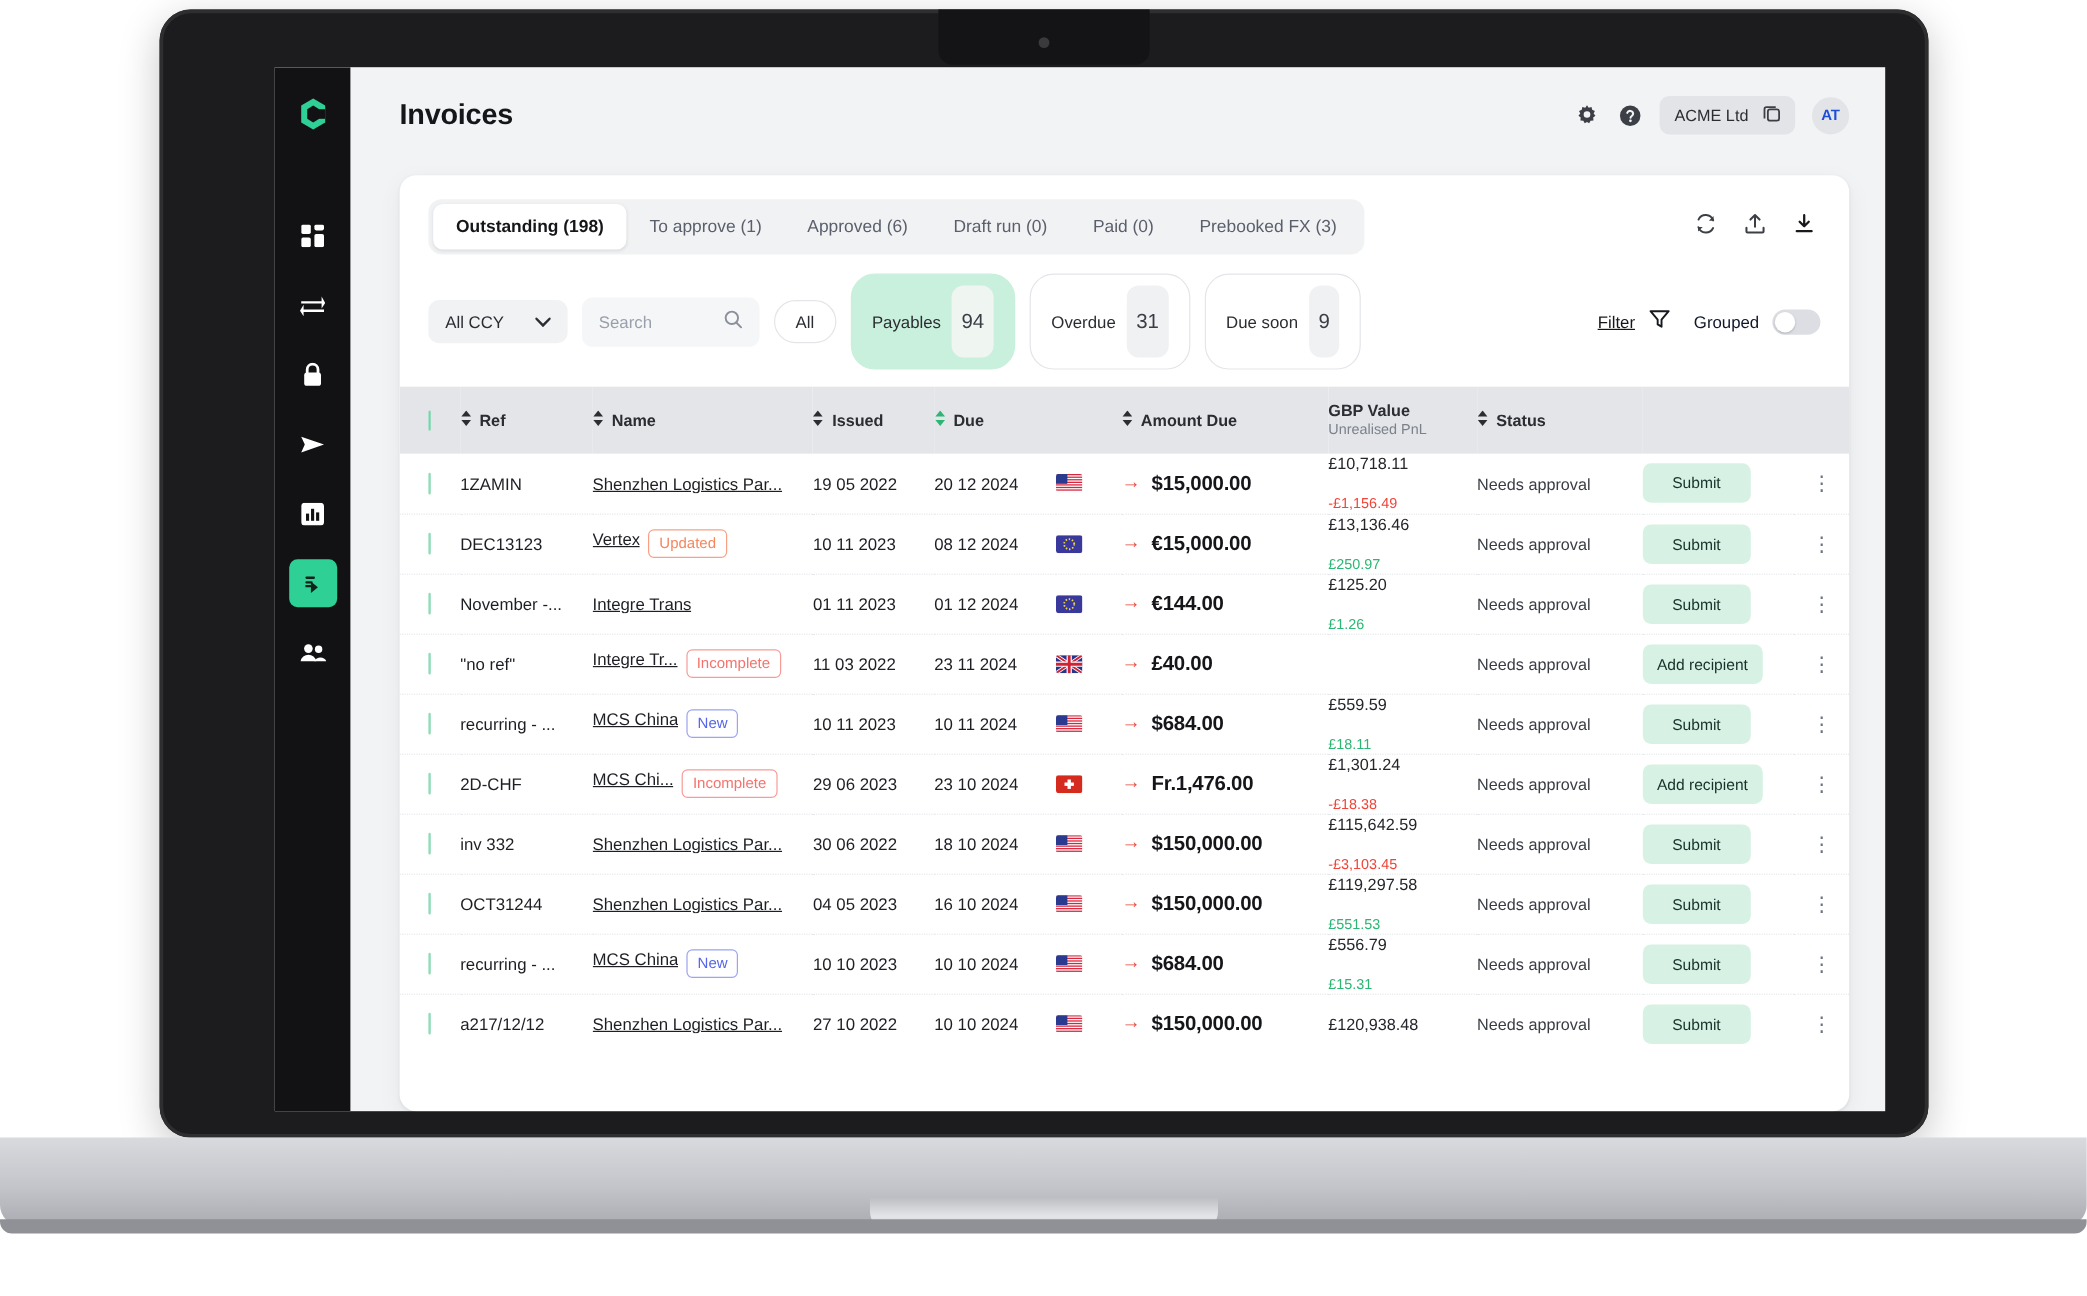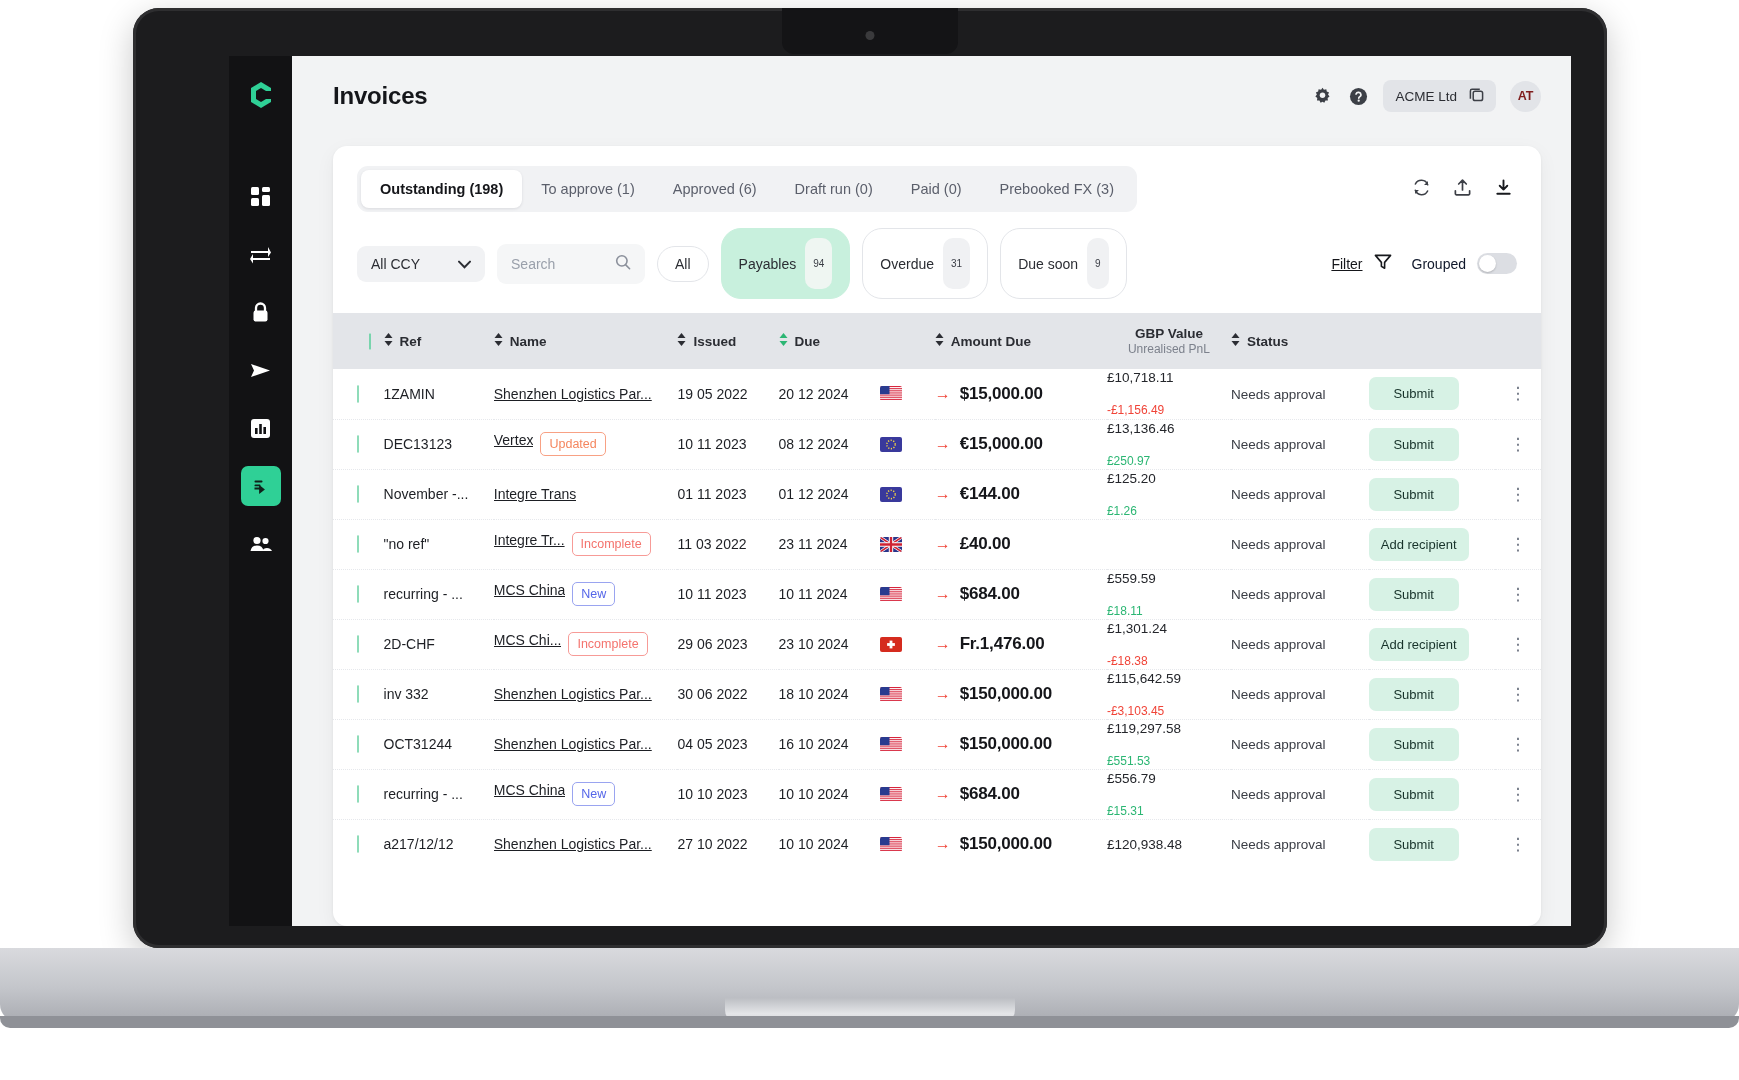--- a/index.html
+++ b/index.html
@@ -88,21 +88,21 @@
   .topbar-right { margin-left: auto; display: flex; align-items: center; gap: 14px; }
   .icon-btn { width: 22px; height: 22px; display:flex; align-items:center; justify-content:center; cursor: pointer; }
   .org-chip {
     display: flex; align-items: center; gap: 12px;
     background: #e2e4e8; border-radius: 8px;
     padding: 7px 12px; font-size: 13.5px; color: #2b2d33; font-weight: 500;
     cursor: pointer;
   }
   .avatar {
     width: 31px; height: 31px; border-radius: 50%;
-    background: #e2e4e8; color: #7f1d1d;
+    background: #e2e4e8; color: #1d4ed8;
     display: flex; align-items: center; justify-content: center;
     font-size: 12.5px; font-weight: 600; cursor: pointer;
   }
 
   
   .card {
     margin: 10px 30px 0 41px;
     background: #ffffff; border-radius: 14px;
     box-shadow: 0 1px 3px rgba(16,24,40,0.06), 0 6px 20px rgba(16,24,40,0.05);
     flex: 1; display: flex; flex-direction: column; overflow: hidden;
@@ -119,21 +119,21 @@
     border-radius: 8px; cursor: pointer; white-space: nowrap;
   }
   .tab.active { background: #fff; color: #15161a; font-weight: 600; box-shadow: 0 1px 3px rgba(16,24,40,0.10); }
   .tabs-actions { margin-left: auto; display: flex; align-items: center; gap: 22px; padding-right: 4px; }
 
   
   .filters-row {
     padding: 16px 24px 14px 24px; display: flex; align-items: center; gap: 12px;
   }
   .ccy-select {
-    display: flex; align-items: center; gap: 38px;
+    display: flex; align-items: center; gap: 26px;
     background: #f1f2f4; border-radius: 9px;
     padding: 10px 14px; font-size: 14px; color: #2b2d33; cursor: pointer;
   }
   .search-box {
     display: flex; align-items: center; gap: 10px;
     background: #f5f6f7; border-radius: 9px;
     padding: 10px 14px; width: 148px; cursor: text;
   }
   .search-box input {
     border: 0; background: transparent; outline: none;
@@ -143,21 +143,21 @@
   .search-box input::placeholder { color: #9aa0ab; }
   .chip {
     display: flex; align-items: center; gap: 9px;
     border: 1px solid #e3e5e9; border-radius: 20px;
     padding: 9px 17px; font-size: 14px; color: #2b2d33;
     background: #fff; cursor: pointer; white-space: nowrap;
   }
   .chip.active { background: #c8f0dd; border-color: #c8f0dd; }
   .chip .count {
     background: #f0f1f3; border-radius: 10px;
-    padding: 20px 8px; font-size: 10px; color: #3a3d45;
+    padding: 20px 8px; font-size: 17px; color: #3a3d45;
   }
   .chip.active .count { background: #eff6f2; }
   .filters-right { margin-left: auto; display: flex; align-items: center; gap: 11px; }
   .filter-link {
     font-size: 14px; color: #15161a; text-decoration: underline; cursor: pointer;
   }
   .grouped-label { font-size: 14px; color: #0f172a; margin-left: 9px; }
   .toggle {
     width: 40px; height: 21px; border-radius: 11px; background: #dcdee3;
     position: relative; cursor: pointer;
@@ -165,21 +165,21 @@
   .toggle .knob {
     position: absolute; top: 2px; left: 2px;
     width: 17px; height: 17px; border-radius: 50%; background: #fff;
     box-shadow: 0 1px 2px rgba(0,0,0,0.2);
   }
 
   
   .table-wrap { flex: 1; overflow: hidden; }
   table { width: 100%; border-collapse: collapse; table-layout: fixed; }
   thead th {
-    background: #e3e5e9; text-align: center;
+    background: #e3e5e9; text-align: left;
     font-size: 13.5px; font-weight: 600; color: #2b2d33;
     padding: 13px 0; vertical-align: middle;
   }
   .th-inner { display: flex; align-items: center; gap: 7px; }
   .th-sub { font-size: 12px; color: #7c818c; font-weight: 400; margin-top: 1px; }
   tbody td {
     padding: 0; border-bottom: 1px dotted #e6e8ec;
     font-size: 14px; color: #1d1f24; height: 50px; vertical-align: middle;
   }
   tbody tr:last-child td { border-bottom: none; }

